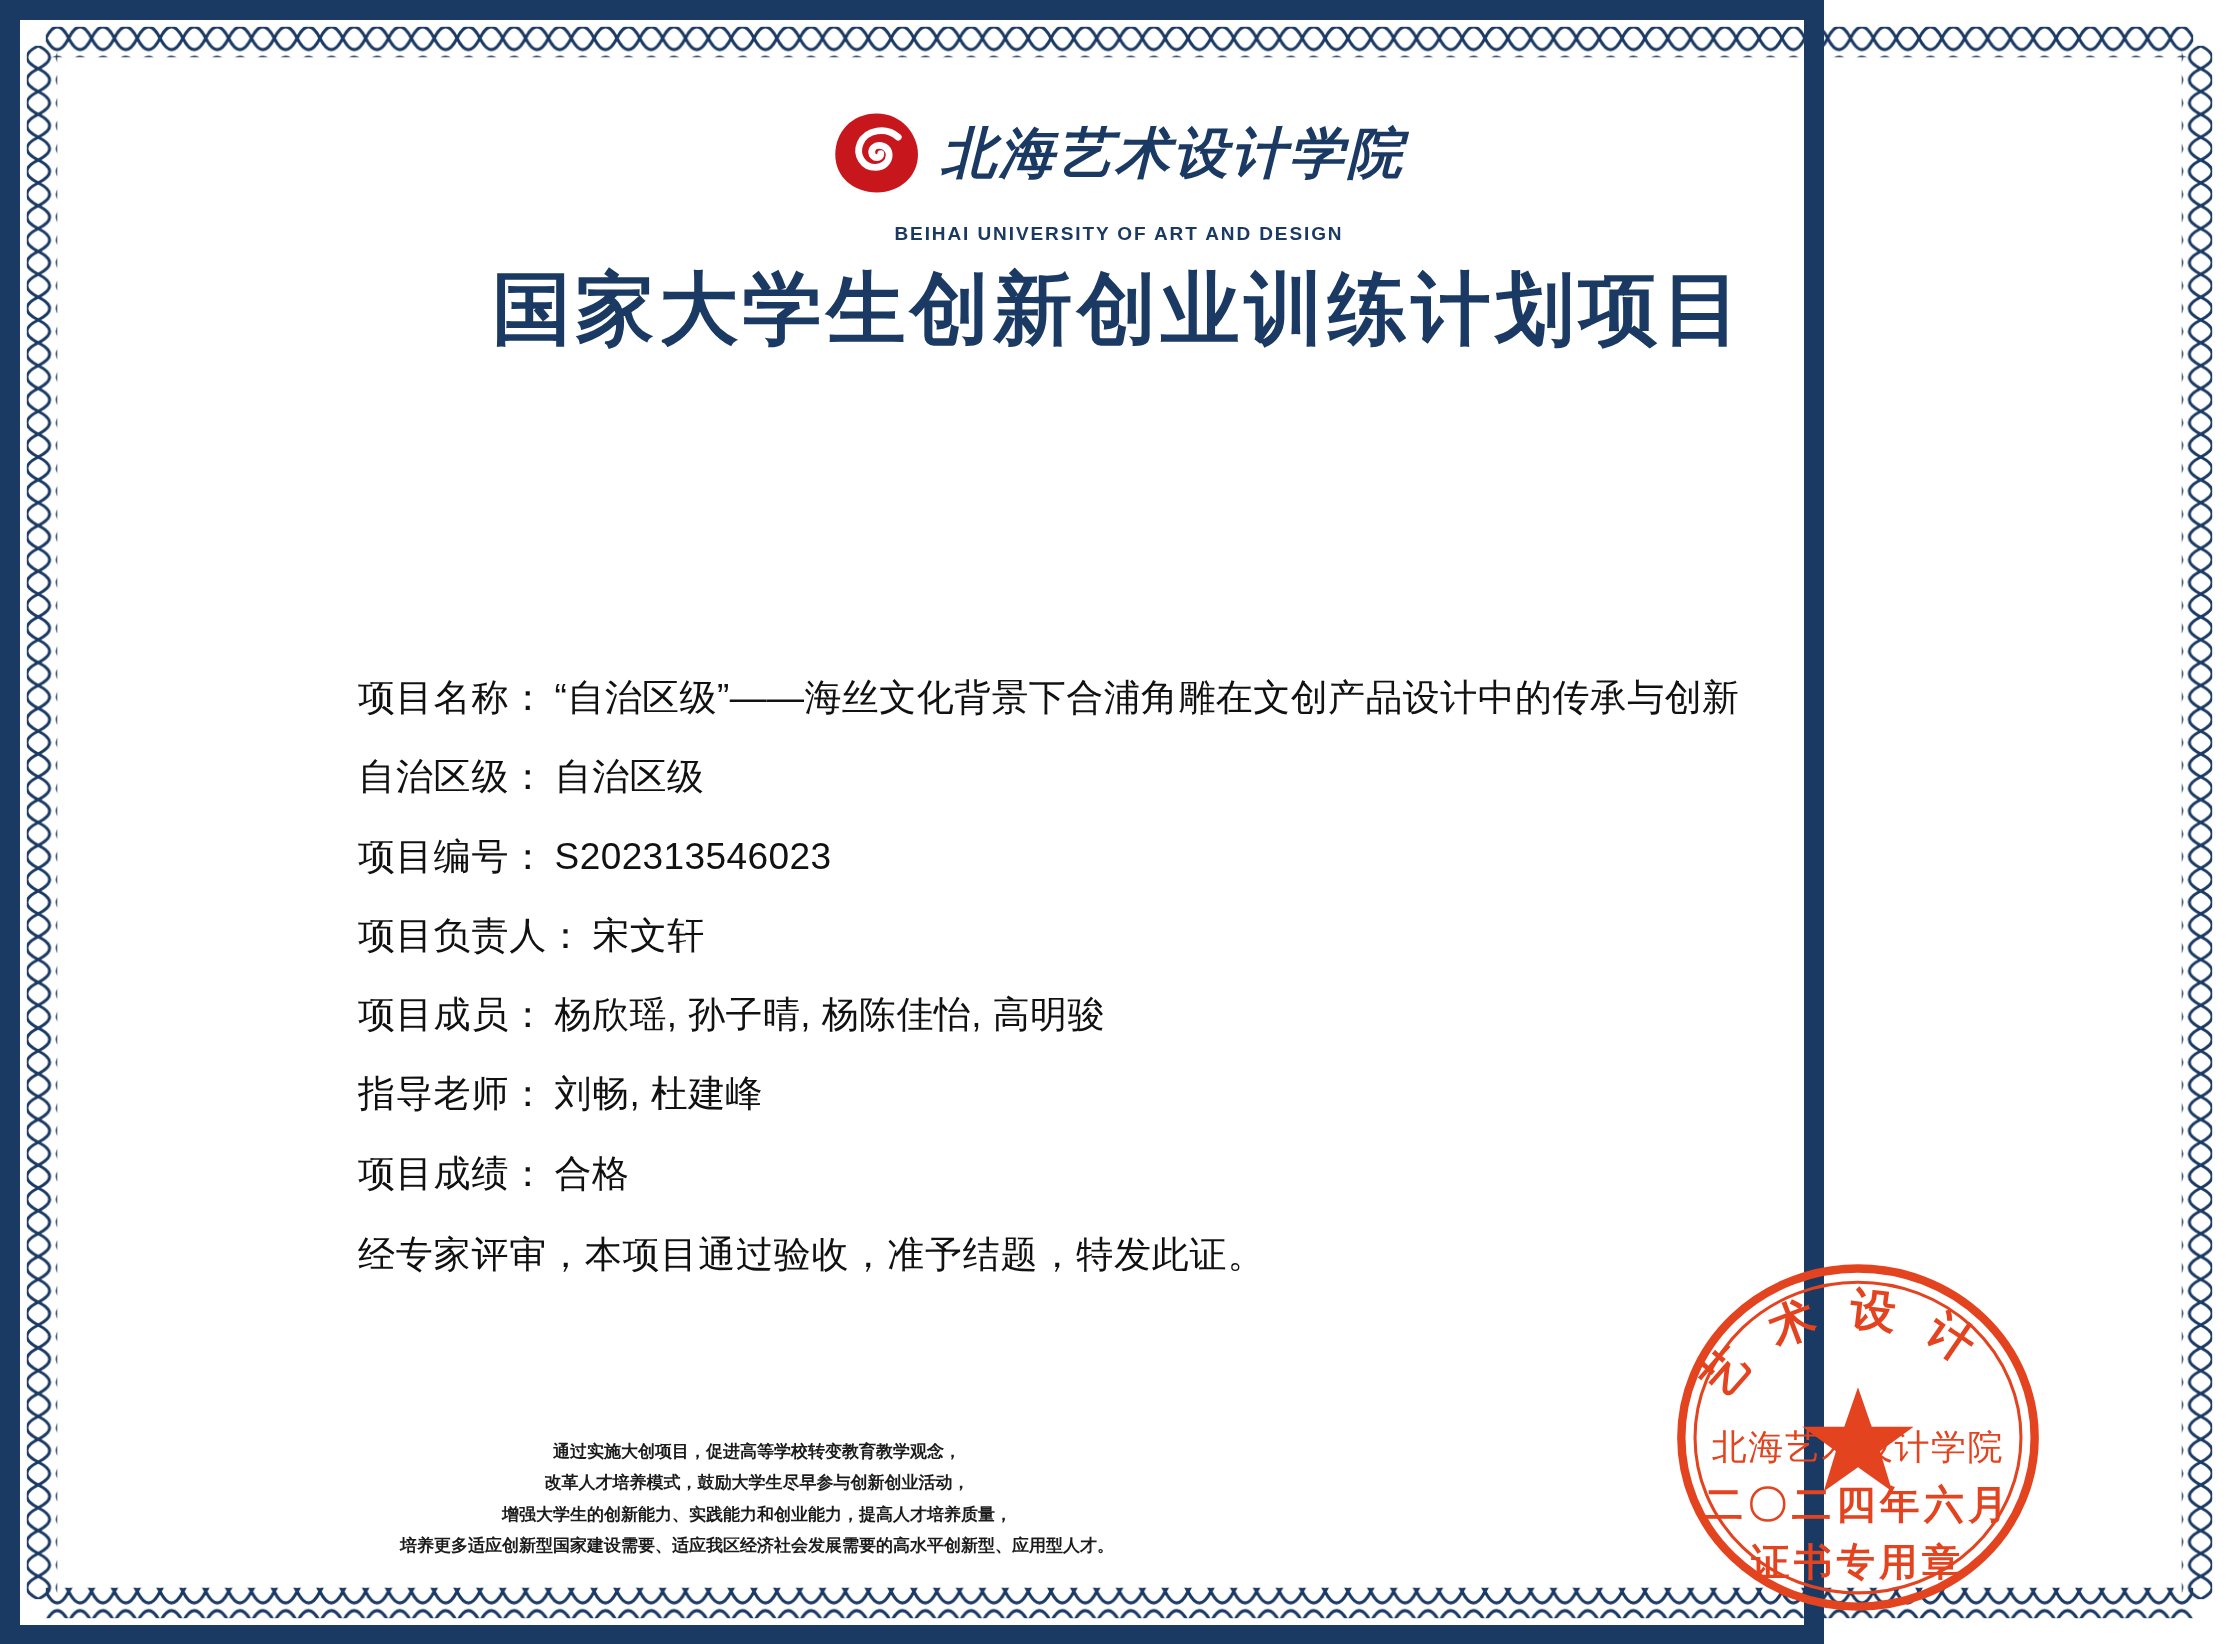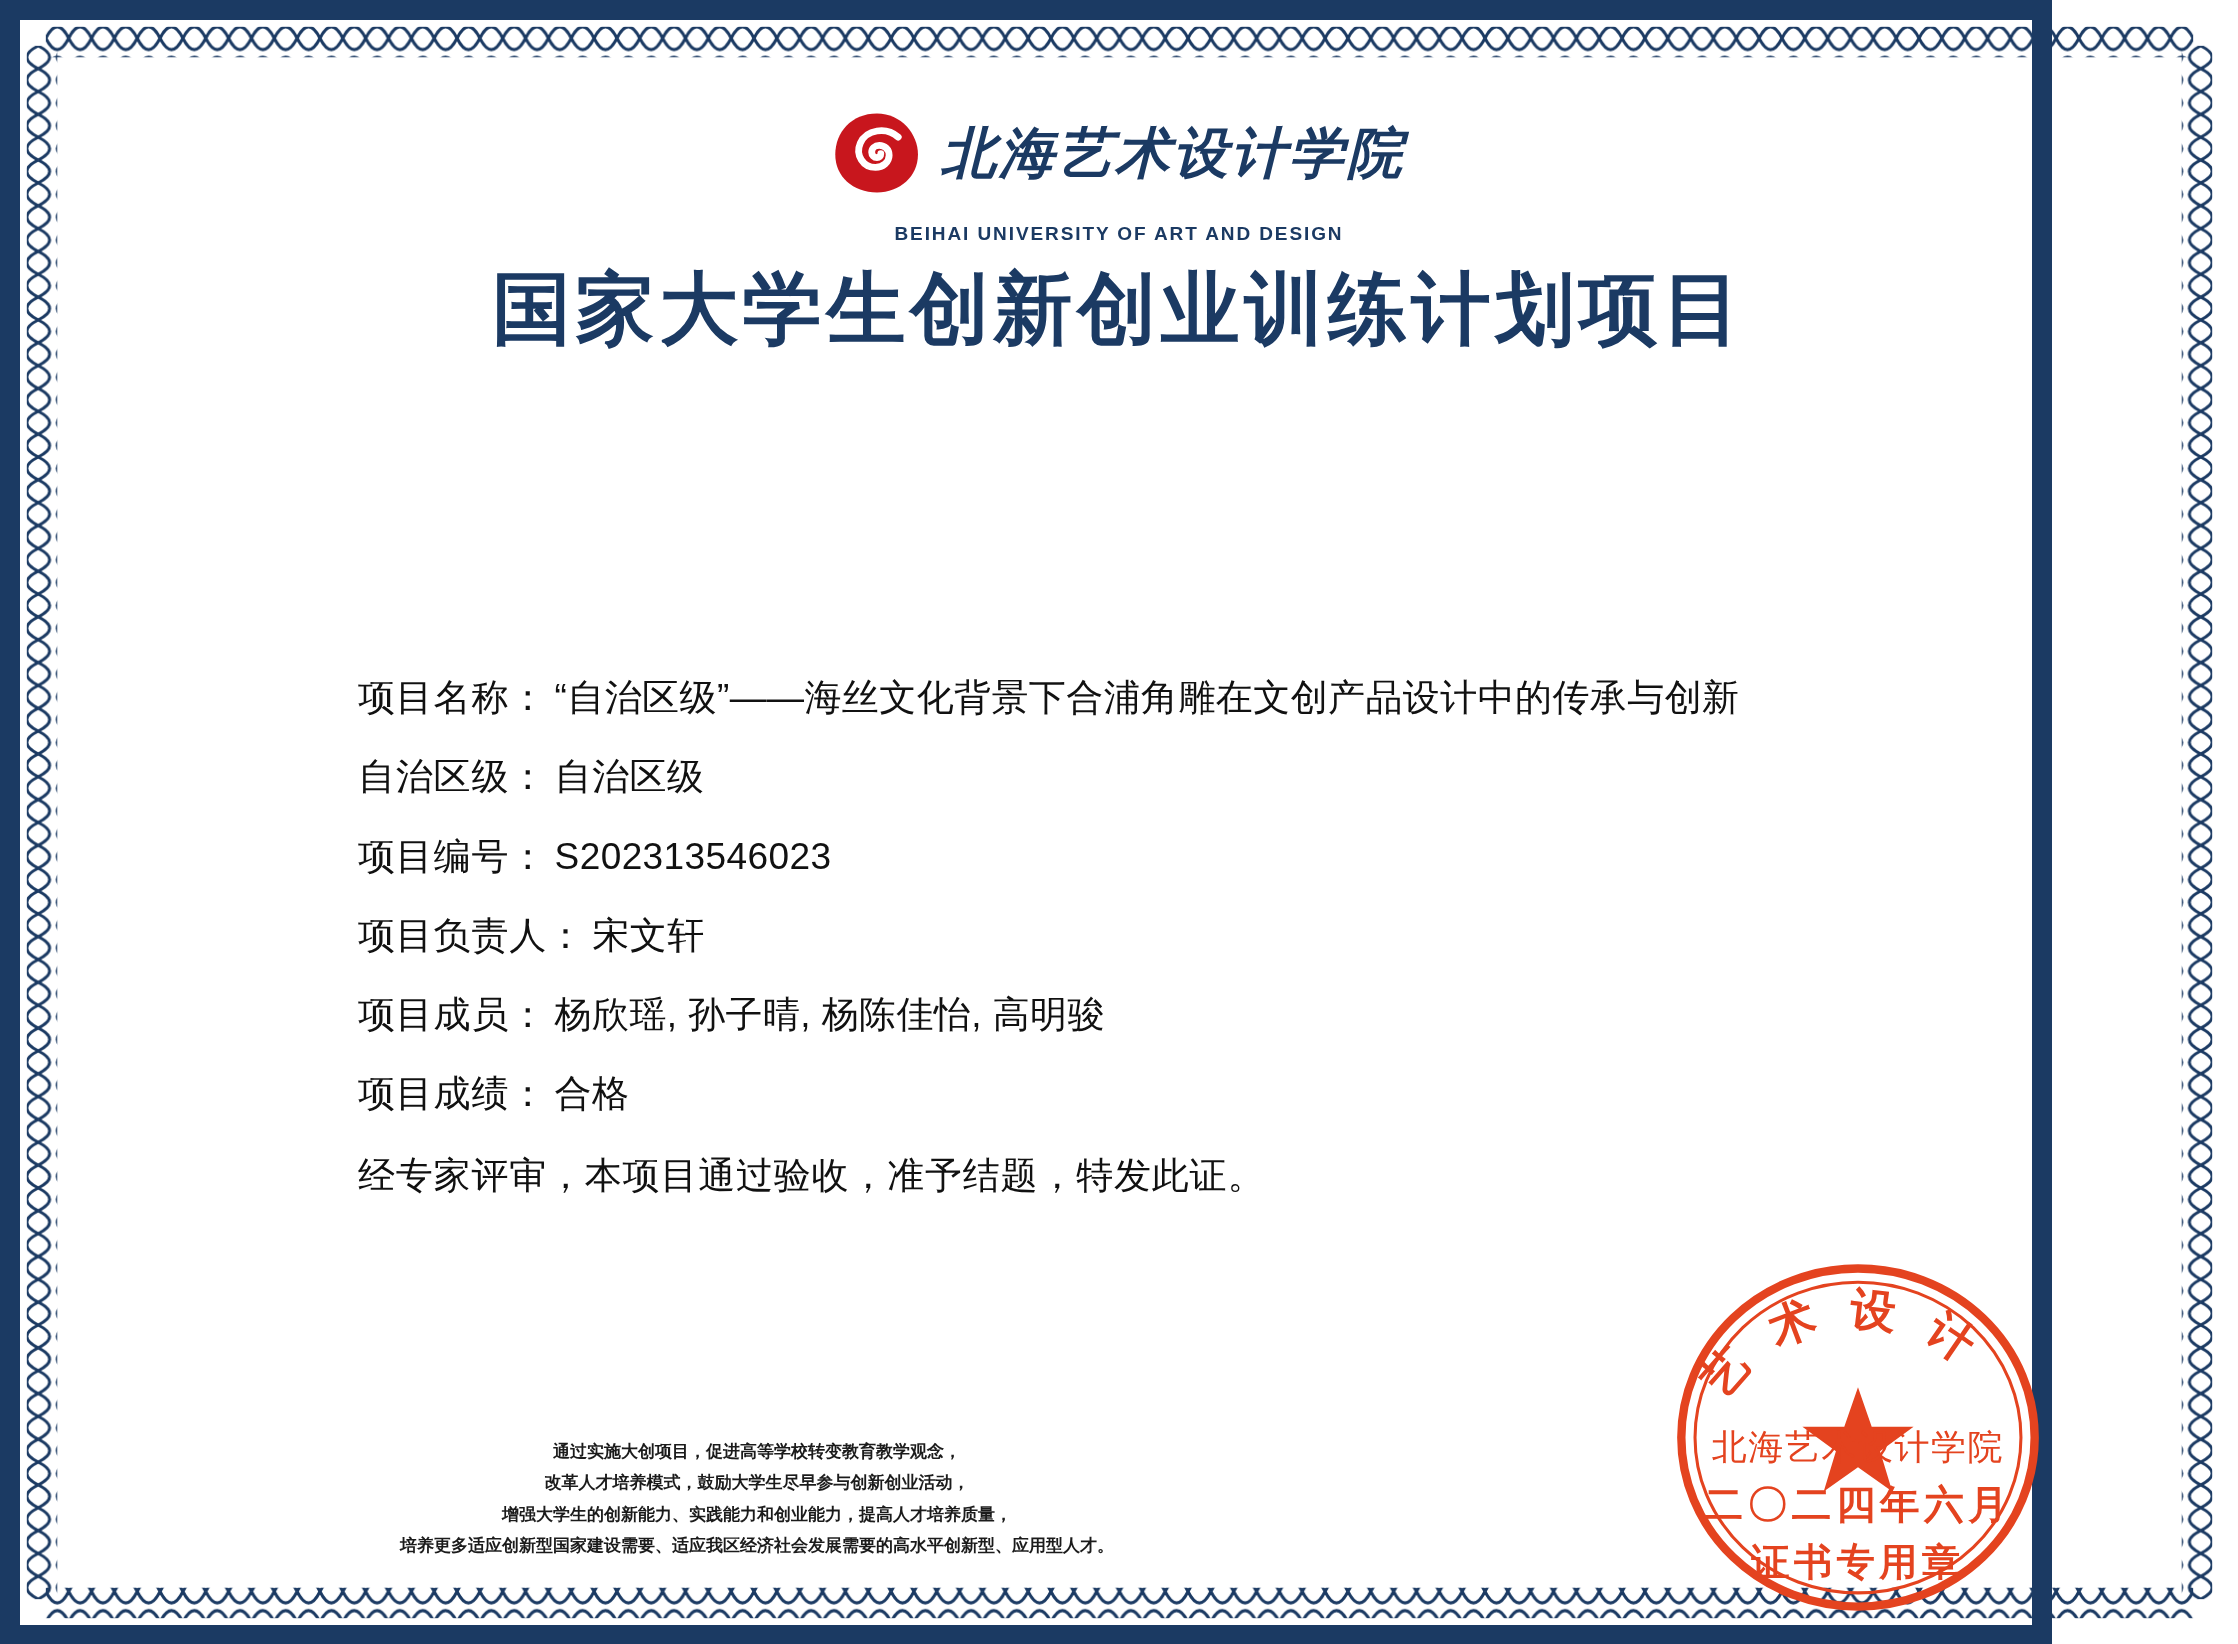--- a/index.html
+++ b/index.html
@@ -10,21 +10,21 @@
   body {
     width: 2239px;
     height: 1645px;
     font-family: "Liberation Sans", sans-serif;
     overflow: hidden;
   }
 
   
   .certificate {
     position: relative;
-    width: 2052px;
+    width: 1824px;
     height: 1645px;
     background: #0ea5e9;
     box-sizing: border-box;
   }
   .frame-outer {
     position: absolute;
     left: 0;
     top: 0;
     right: 0;
     bottom: 0;
@@ -249,20 +249,24 @@
       <div class="field-row">
         <span class="field-label">项目负责人：</span>
         <span class="field-value">宋文轩</span>
       </div>
 
       <div class="field-row">
         <span class="field-label">项目成员：</span>
         <span class="field-value">杨欣瑶, 孙子晴, 杨陈佳怡, 高明骏</span>
       </div>
 
+      <div class="field-row">
+        <span class="field-label">指导老师：</span>
+        <span class="field-value">刘畅, 杜建峰</span>
+      </div>
 
       <div class="field-row">
         <span class="field-label">项目成绩：</span>
         <span class="field-value">合格</span>
       </div>
 
       <div class="statement">经专家评审，本项目通过验收，准予结题，特发此证。</div>
     </div>
 
     <div class="footnote">

